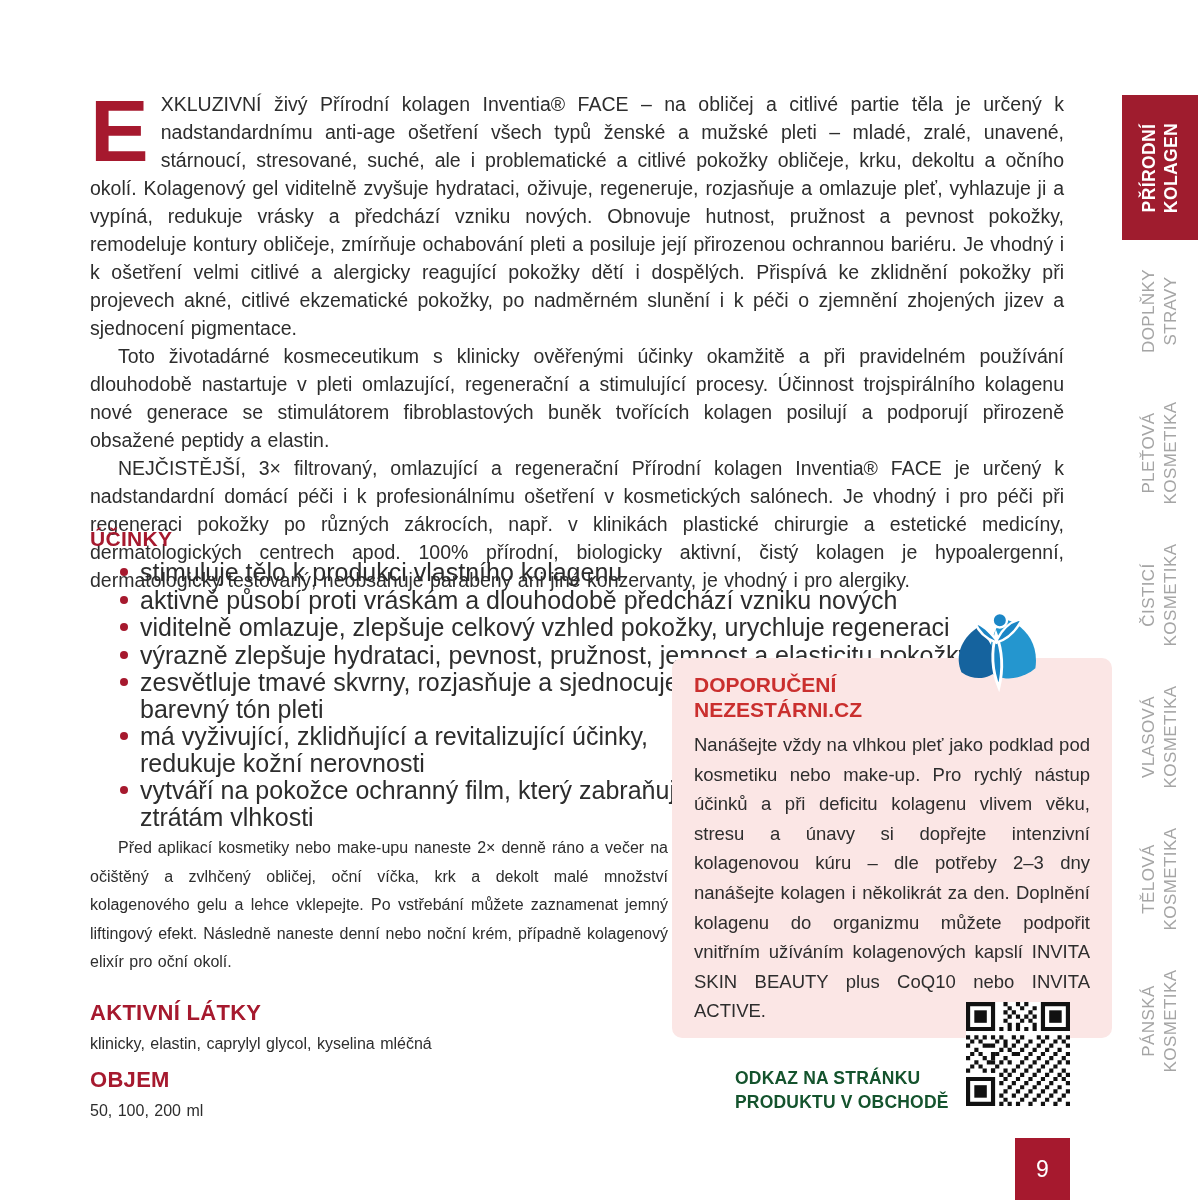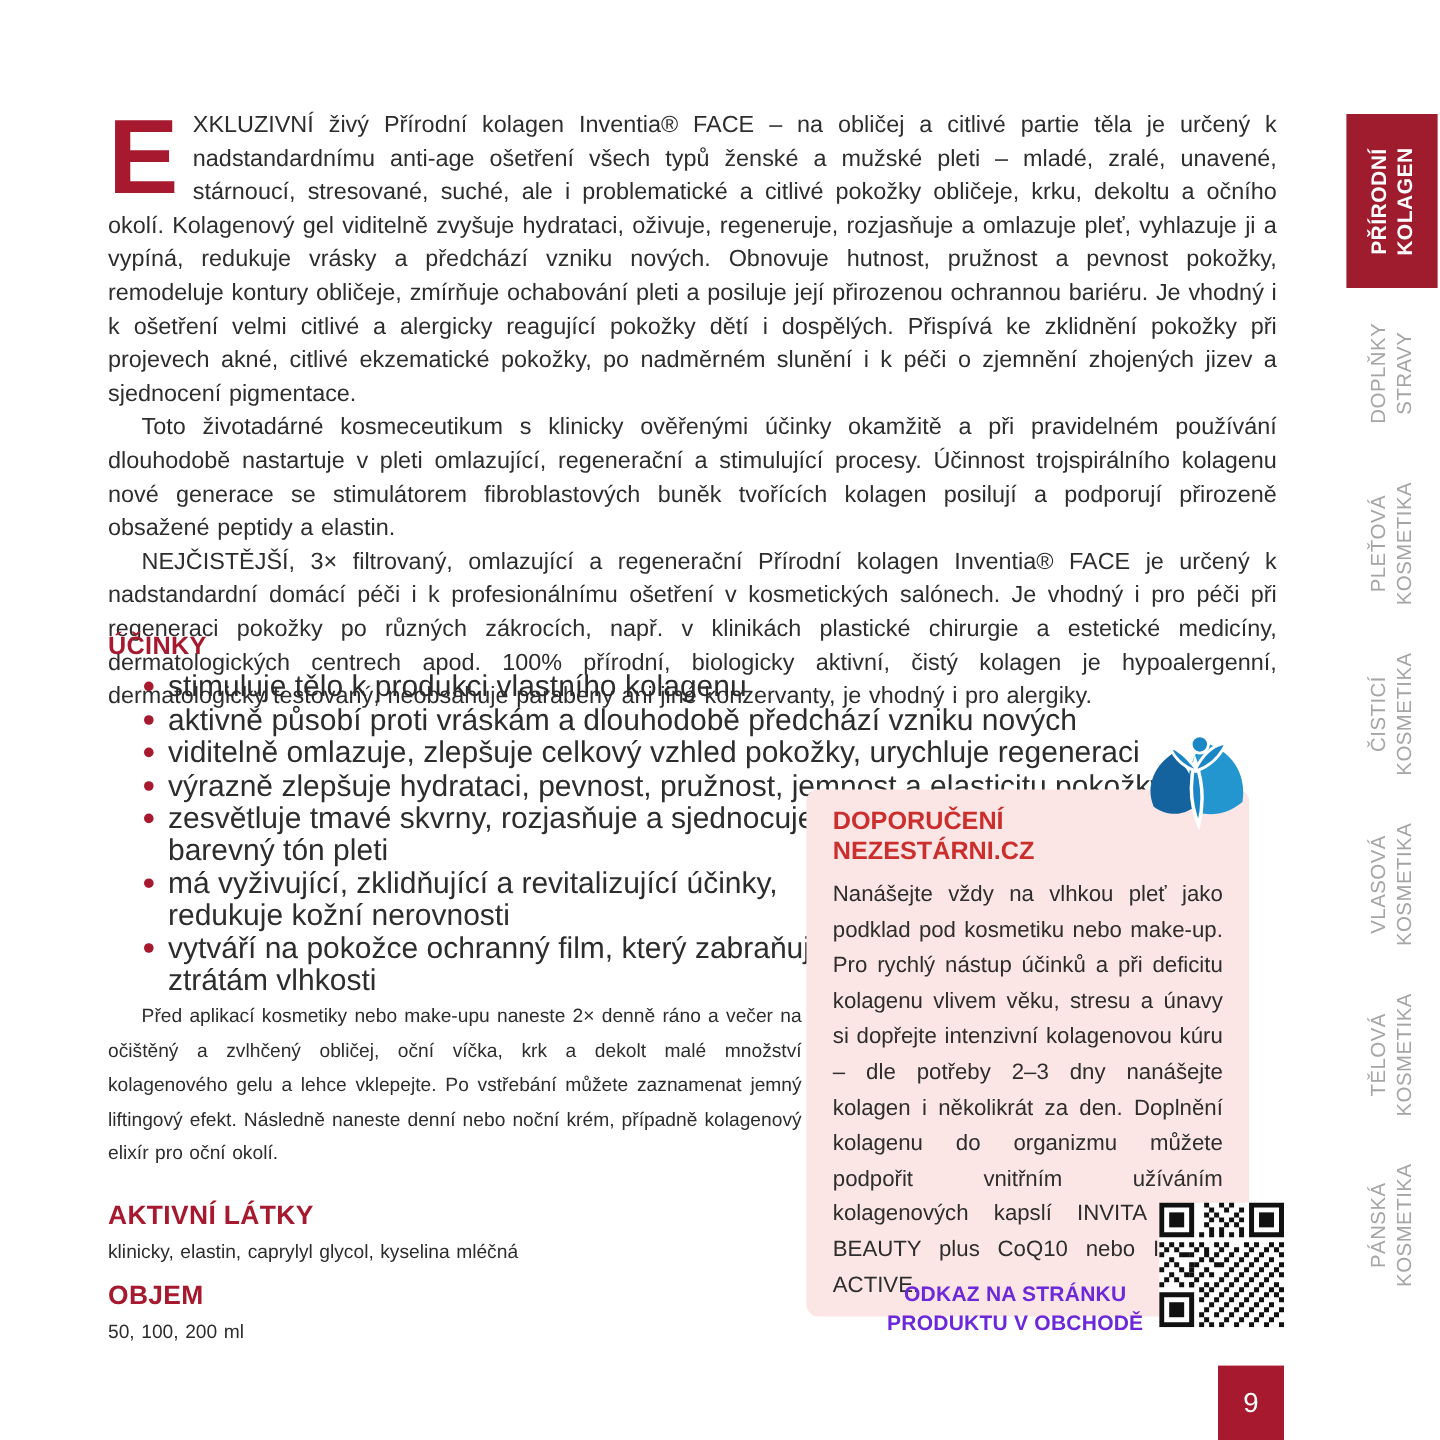--- a/index.html
+++ b/index.html
@@ -27,34 +27,34 @@
   ul.effects li::before {
     content:""; position:absolute; left:30px; top:9px; width:8px; height:8px;
     border-radius:50%; background:#a6192e;
   }
   ul.effects li.narrow { max-width:585px; }
   .leftcol { width:578px; }
   .leftcol p { font-size:16px; line-height:28.6px; text-align:justify; margin:4px 0 0 0; }
   .plain { font-size:19px; line-height:28px; margin:4px 0 0 0; text-align:left; }
 
   .reco {
-    position:absolute; left:672px; top:658px; width:369px; min-height:330px;
+    position:absolute; left:672px; top:658px; width:440px; min-height:330px;
     background:#fbe6e5; border-radius:10px; box-sizing:border-box;
     padding:14px 22px 12px 22px; z-index:0;
   }
   .reco-title { color:#ca2f2e; font-weight:700; font-size:21px; line-height:25px; }
   .reco-body {
     margin-top:8px; font-size:18.5px; line-height:29.6px; text-align:justify; color:#2d2d2d;
   }
   .logo { position:absolute; left:948px; top:610px; width:96px; height:86px; z-index:1; }
 
   .qr { position:absolute; left:966px; top:1002px; width:104px; height:104px; }
   .qr-caption {
-    position:absolute; left:735px; top:1066px; width:222px; text-align:center;
-    color:#6d28d9; font-weight:700; font-size:17.5px; line-height:24px; letter-spacing:0.2px;
+    position:absolute; left:735px; top:1066px; width:222px; text-align:left;
+    color:#14532d; font-weight:700; font-size:17.5px; line-height:24px; letter-spacing:0.2px;
   }
 
   .sidebar { position:absolute; left:1122px; top:95px; width:76px; }
   .tab { position:relative; width:76px; height:142px; }
   .tab.active { height:145px; background:#9f1c2e; }
   .tab .lbl {
     position:absolute; top:50%; left:50%;
     transform:translate(-50%,-50%) rotate(-90deg);
     white-space:nowrap; text-align:center;
     color:#a5a5a5; font-size:17px; line-height:22px; letter-spacing:0.4px;

